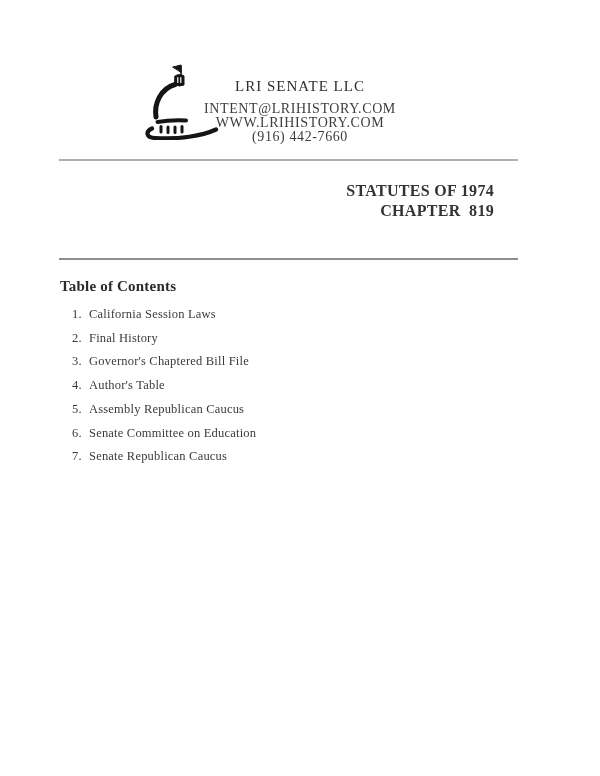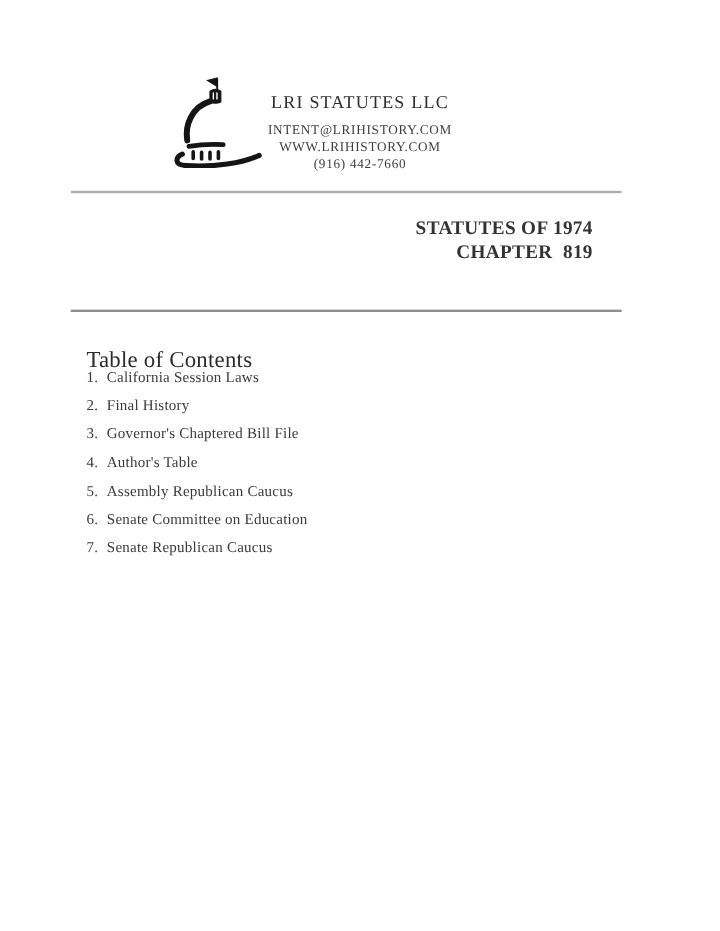--- a/index.html
+++ b/index.html
@@ -36,21 +36,21 @@
   }
   .company-name {
     font-size: 15px;
     letter-spacing: 1px;
     font-weight: normal;
     color: #2e2e2e;
     margin: 0 0 7px 0;
     white-space: nowrap;
   }
   .contact-line {
-    font-size: 11px;
+    font-size: 14px;
     letter-spacing: 0.6px;
     line-height: 14px;
     color: #3d3d3d;
     white-space: nowrap;
   }
 
   
   .rule {
     position: absolute;
     left: 59px;
@@ -74,24 +74,24 @@
     letter-spacing: 0.3px;
     color: #333333;
     white-space: pre; 
   }
 
   
   .toc-title {
     position: absolute;
     left: 56px;
     top: 274px;
-    font-size: 19px;
-    font-weight: normal;
+    font-size: 15px;
+    font-weight: bold;
     color: #2b2b2b;
-    margin: 16px;
+    margin: 4px;
     letter-spacing: 0.2px;
   }
   .toc-list {
     position: absolute;
     left: 72px;
     top: 308px;
     margin: 0;
     padding: 0;
     list-style: none;
   }
@@ -132,21 +132,21 @@
         <path d="M26,67 L26,72.5" stroke-width="3"></path>
         <path d="M33,67 L33,72.5" stroke-width="3"></path>
         <path d="M40,66.5 L40,72" stroke-width="3"></path>
 
         <path d="M10,68.5 C4,71 3,77.5 13,78 C37,79.5 60,76 74,69.5" stroke-width="4.2"></path>
       </g>
     </svg>
   </div>
 
   <div class="header-text">
-    <h1 class="company-name">LRI STATUTES LLC</h1>
+    <h1 class="company-name">LRI SENATE LLC</h1>
     <div class="contact-line">INTENT@LRIHISTORY.COM</div>
     <div class="contact-line">WWW.LRIHISTORY.COM</div>
     <div class="contact-line">(916) 442-7660</div>
   </div>
 
   <div class="rule rule-top"></div>
 
   <div class="statute-ref">
     <div class="ref-line">STATUTES OF 1974</div>
     <div class="ref-line">CHAPTER  819</div>

